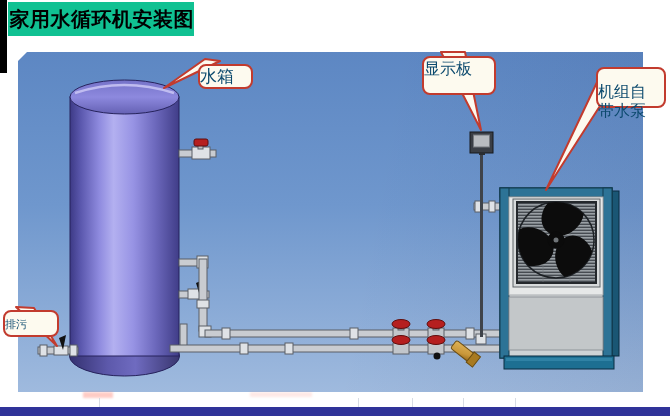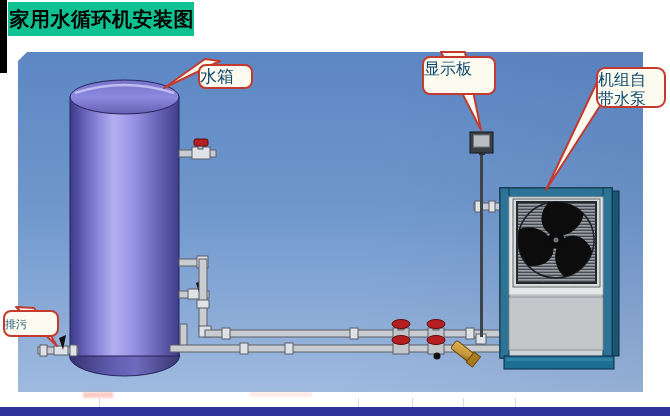--- a/index.html
+++ b/index.html
@@ -12,21 +12,21 @@
   .black-strip{position:absolute;left:0;top:0;width:7px;height:73px;background:#000;z-index:3;}
   .title-box{position:absolute;left:8px;top:2px;width:186px;height:34px;z-index:4;
     background:var(--title-bg,#10c192);color:#000;font-weight:bold;font-size:20px;
     line-height:34px;text-align:right;letter-spacing:.5px;}
   svg.layer{position:absolute;left:0;top:0;z-index:1;}
   .callout{position:absolute;z-index:2;background:var(--callout-fill,#fdfaef);
     border:2px solid var(--callout-border,#c23b2e);border-radius:8px;color:#0c4a6e;
     font-family:"Liberation Serif","DejaVu Serif",serif;text-align:left;box-sizing:border-box;margin-top:28px;}
   .callout-tank{left:198px;top:36px;width:55px;height:25px;font-size:17px;line-height:22px;}
   .callout-display{left:422px;top:28px;width:74px;height:39px;font-size:16px;line-height:22px;}
-  .callout-pump{left:596px;top:39px;width:70px;height:41px;font-size:16px;line-height:19px;padding-top:1px;border-radius:9px;}
+  .callout-pump{left:596px;top:39px;width:70px;height:41px;font-size:16px;line-height:19px;padding-top:13px;}
   .callout-drain{left:3px;top:282px;width:56px;height:27px;font-size:11px;line-height:24px;}
   .footer-bar{position:absolute;left:0;top:407px;width:670px;height:9px;background:var(--footer-bar,#303399);}
   .smudge{position:absolute;background:#ff7a6a;filter:blur(1px);}
   .smudge.s1{left:83px;top:392px;width:30px;height:6px;opacity:.38;}
   .smudge.s2{left:250px;top:392px;width:62px;height:5px;opacity:.16;}
   .tick{position:absolute;top:398px;width:1px;height:9px;background:#c6cdd8;opacity:.7;}
   .valve-red{fill:var(--valve-red,#b51f1f);}
   .teal{fill:var(--unit-frame-teal,#2d7396);}
 </style>
 </head>

